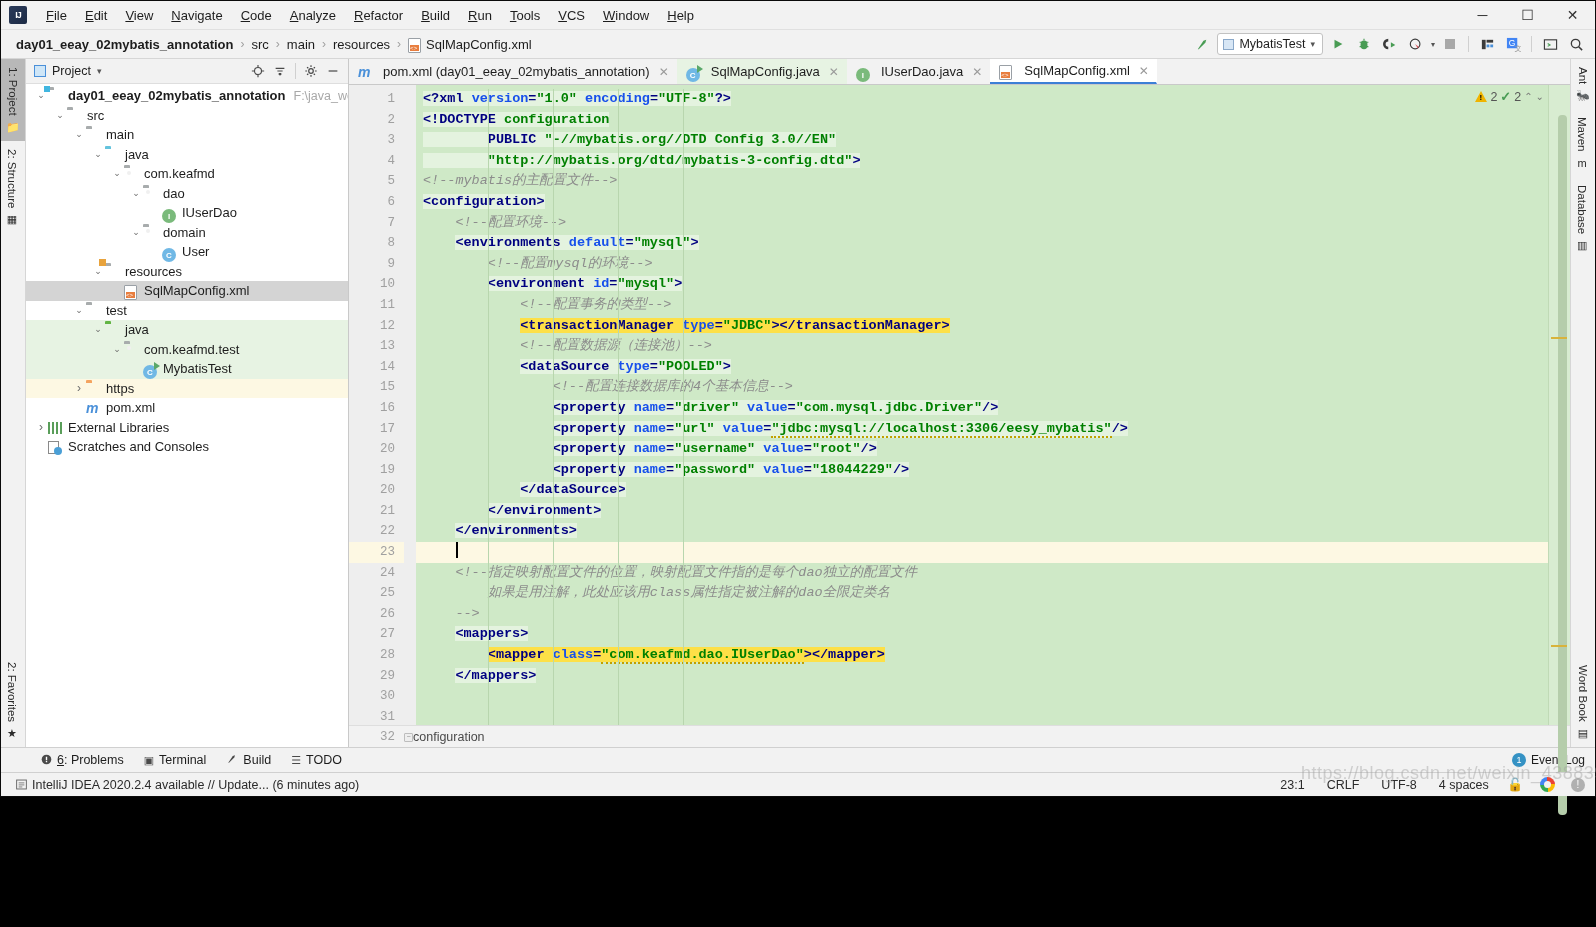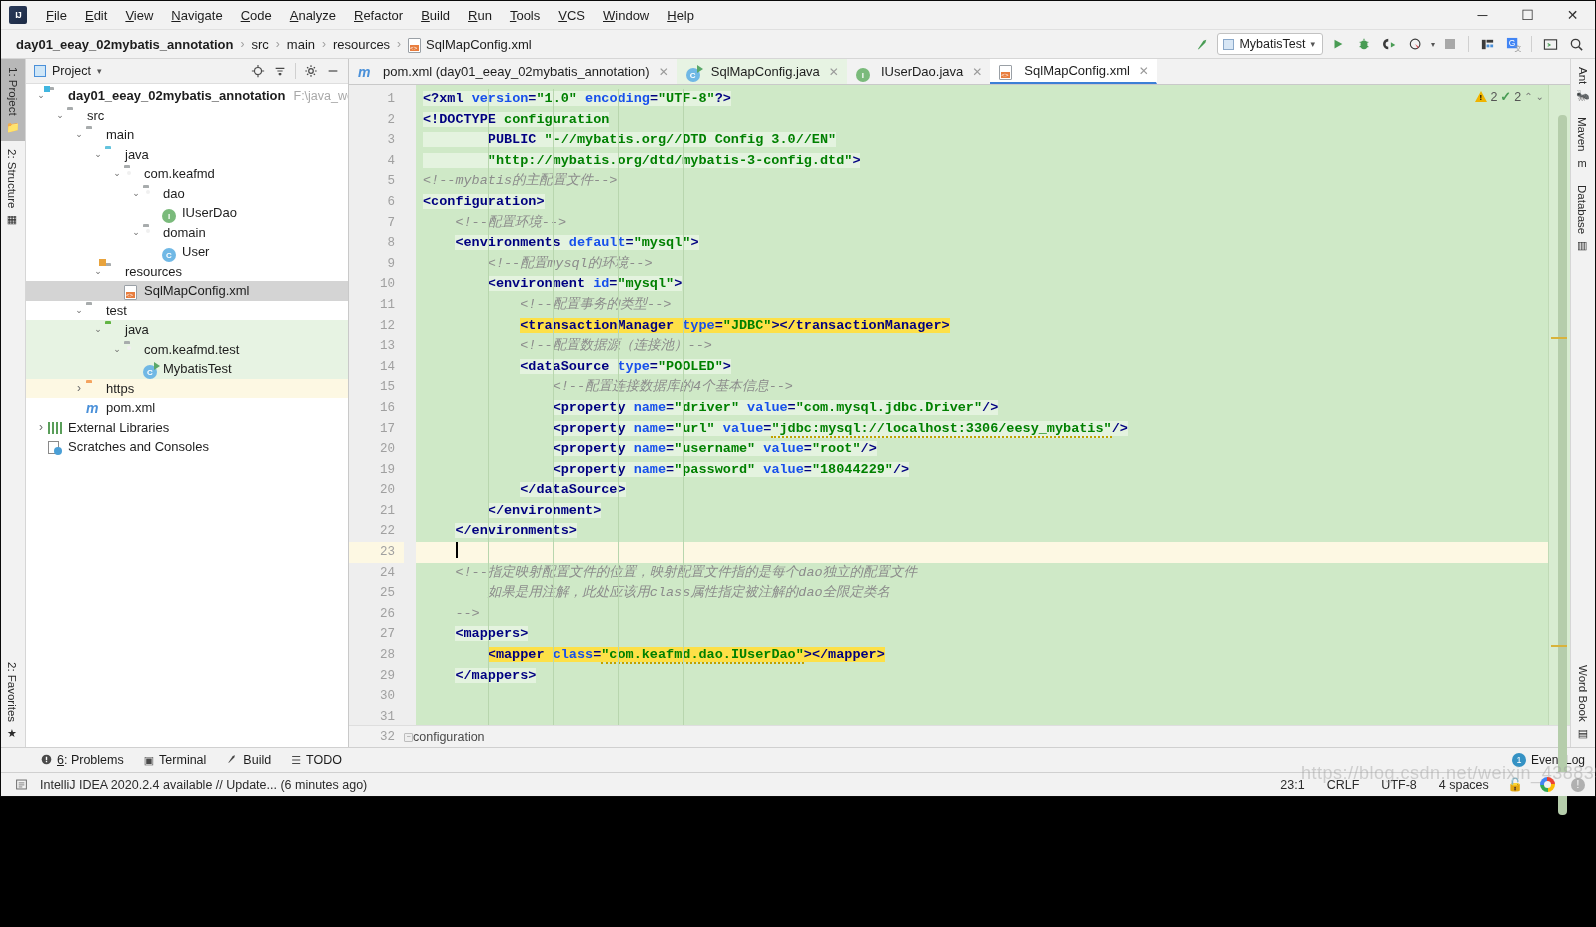--- a/index.html
+++ b/index.html
@@ -519,21 +519,21 @@
   .statusbar {
     height: 24px; flex: 0 0 24px;
     background: #f2f2f2;
     display: flex; align-items: center;
     border-top: 1px solid #d0d0d0;
     padding: 0 10px 0 14px;
     font-size: 12.5px;
     color: #2b2b2b;
     position: relative;
   }
-  .status-left { display: flex; align-items: center; gap: 12px; }
+  .status-left { display: flex; align-items: center; gap: 4px; }
   .status-right { margin-left: auto; display: flex; align-items: center; gap: 16px; }
   .si { padding: 1px 3px; }
   .watermark {
     position: absolute;
     left: 1300px; top: -10px;
     font-size: 18px;
     color: rgba(160,160,160,0.45);
     white-space: nowrap;
     pointer-events: none;
     letter-spacing: 0.5px;

